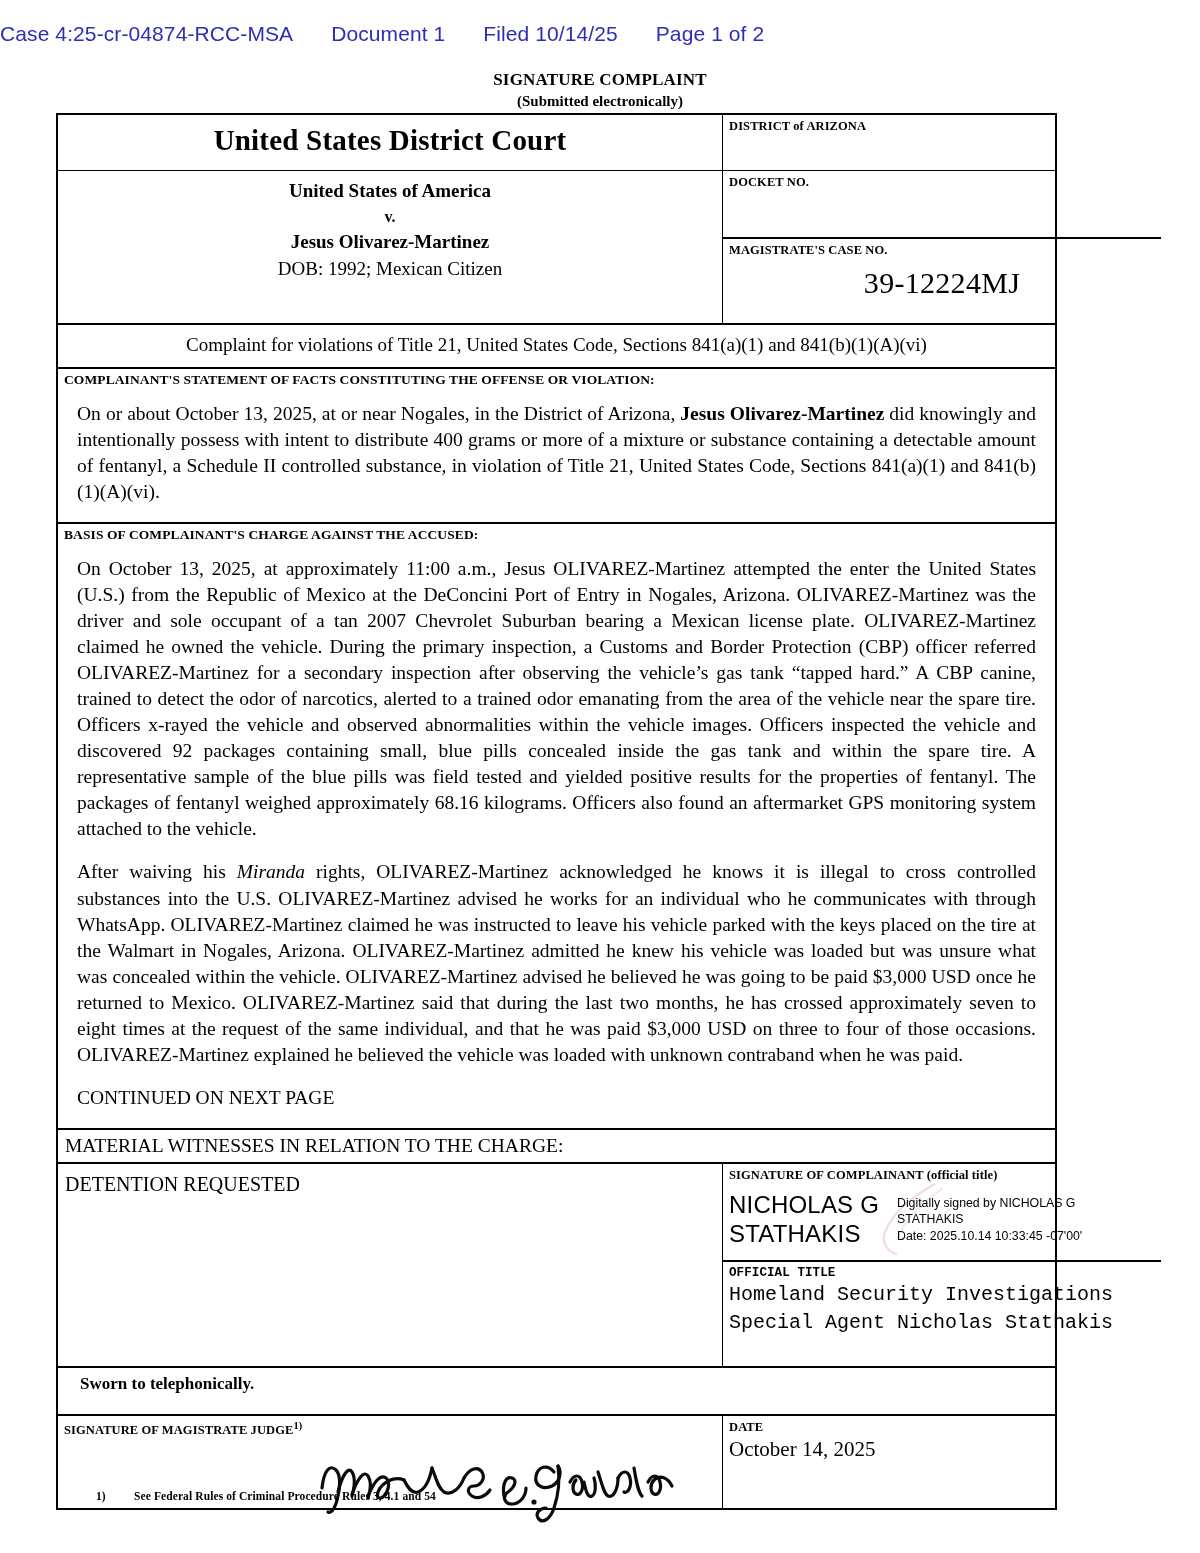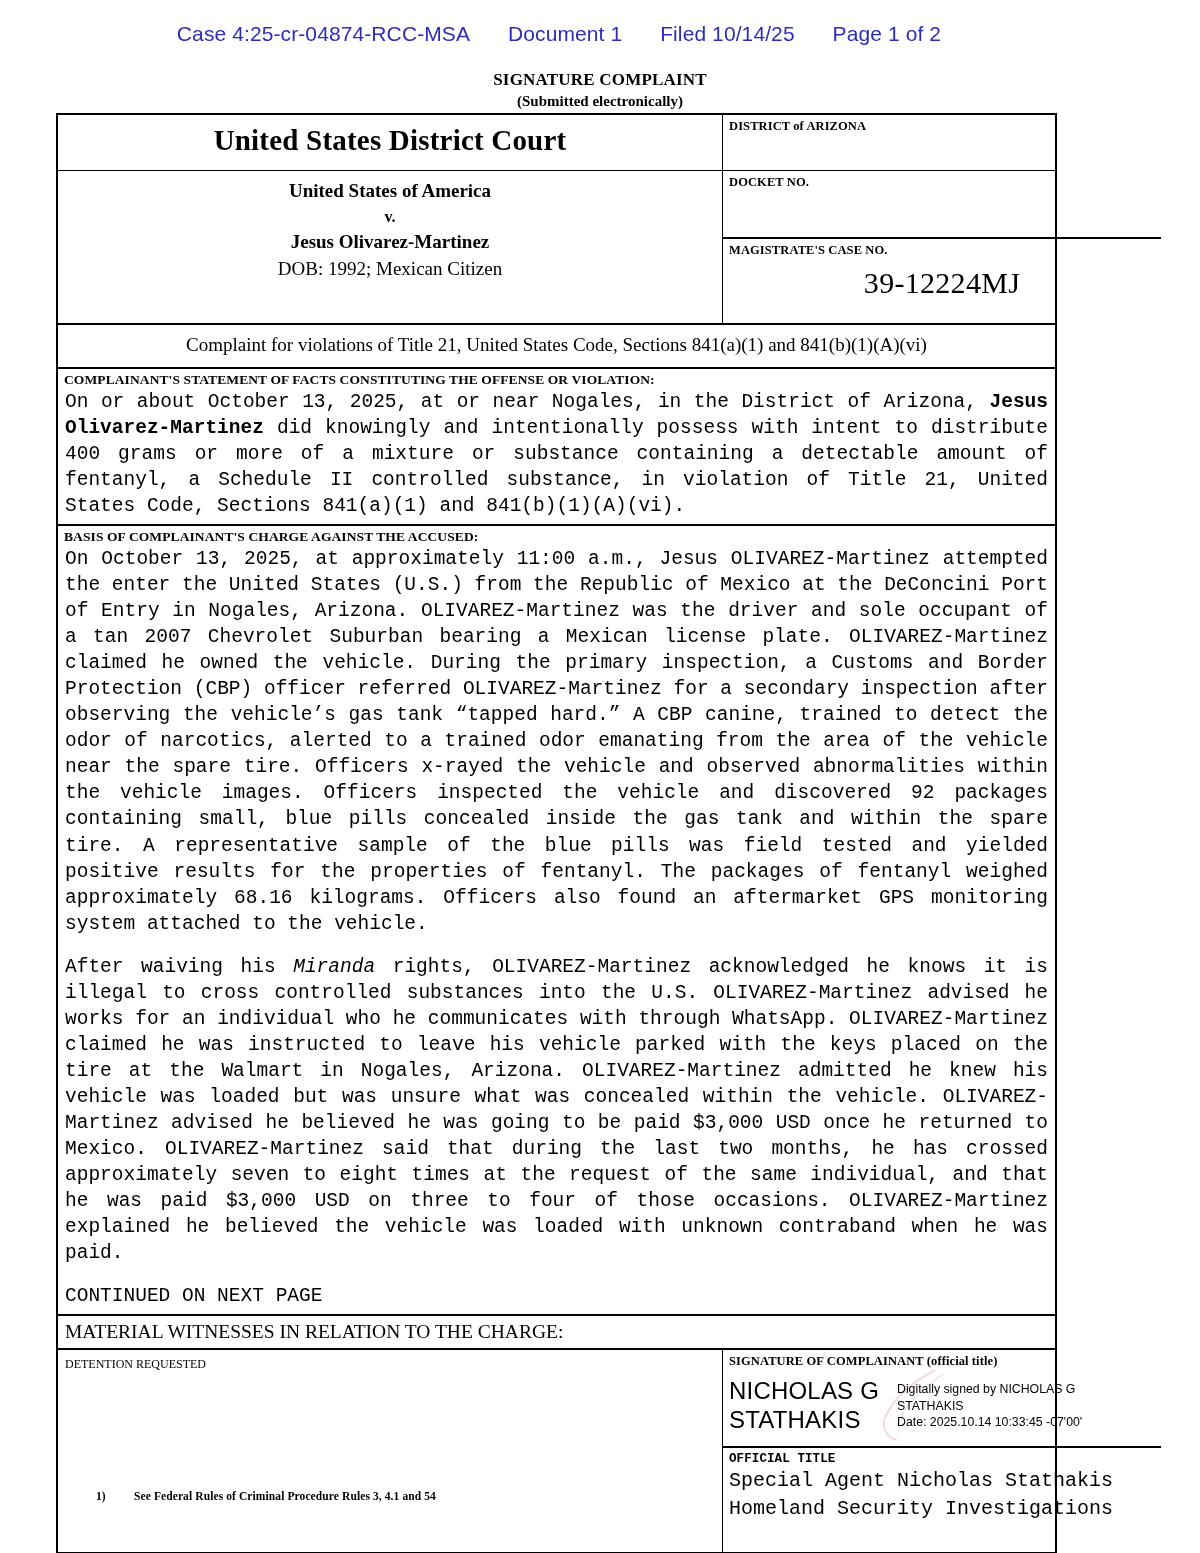--- a/index.html
+++ b/index.html
@@ -15,21 +15,21 @@
     position: relative;
     overflow: hidden;
   }
 
   
   .ecf-stamp {
     position: absolute;
     top: 22px;
     left: 0;
     width: 1134px;
-    text-align: center;
+    text-align: left;
     font-family: "Liberation Sans", sans-serif;
     font-size: 21px;
     color: #2d2db5;
     letter-spacing: 0.1px;
     white-space: nowrap;
   }
   .ecf-stamp span { margin: 0 16px; }
   .ecf-stamp span:first-child { margin-left: 0; }
 
   
@@ -132,34 +132,34 @@
     letter-spacing: 0.1px;
     padding: 3px 0 1px 6px;
   }
   .body-text {
     font-size: 19.5px;
     line-height: 1.335;
     text-align: justify;
     padding: 0 7px 5px 7px;
     hyphens: none;
   }
-  .body-text p { margin: 0; font-family: Liberation Mono, monospace; }
+  .body-text p { margin: 12px; }
   .body-text p.spaced { margin-top: 17px; }
   .body-text p.plain { text-align: left; margin-top: 17px; }
   .body-text b { font-weight: bold; }
   .body-text i { font-style: italic; }
 
   .mw-row {
     font-size: 19.5px;
     padding: 5px 0 5px 7px;
   }
 
   
   .sig-left { padding: 6px 0 0 7px; min-height: 196px; }
-  .detention-head { font-size: 12px; line-height: 1.4; }
+  .detention-head { font-size: 20px; line-height: 1.4; }
   .detention-body {
     font-size: 19.5px;
     line-height: 1.4;
     padding-left: 33px;
   }
 
   .sig-complainant { height: 96px; position: relative; }
   .sig-name {
     position: absolute;
     left: 6px;
@@ -319,22 +319,22 @@
         <svg class="sig-flourish" viewBox="0 0 90 74">
           <path d="M62 2 C40 14, 20 30, 12 50 C8 60, 14 70, 24 72" fill="none" stroke="#e8b8b8" stroke-width="2.2"></path>
           <path d="M70 6 C50 20, 30 38, 24 58" fill="none" stroke="#edcaca" stroke-width="1.6"></path>
         </svg>
         <div class="sig-stamp">Digitally signed by NICHOLAS G
 STATHAKIS
 Date: 2025.10.14 10:33:45 -07'00'</div>
       </div>
       <div class="cell-title rule-top-heavy">
         <div class="field-label">OFFICIAL TITLE</div>
+        <div class="official-name">Homeland Security Investigations</div>
         <div class="official-name">Special Agent Nicholas Stathakis</div>
-        <div class="official-name">Homeland Security Investigations</div>
       </div>
     </div>
   </div>
 
   <div class="row rule-top-heavy">
     <div style="width:100%">
       <div class="sworn-row">Sworn to telephonically.</div>
     </div>
   </div>
 

